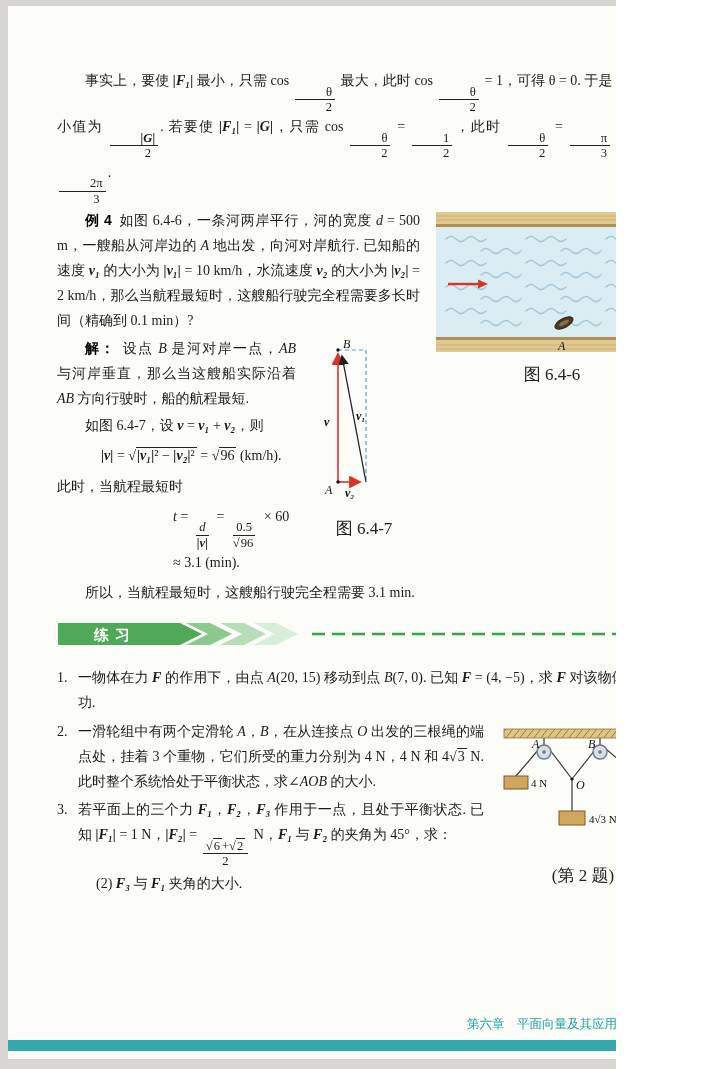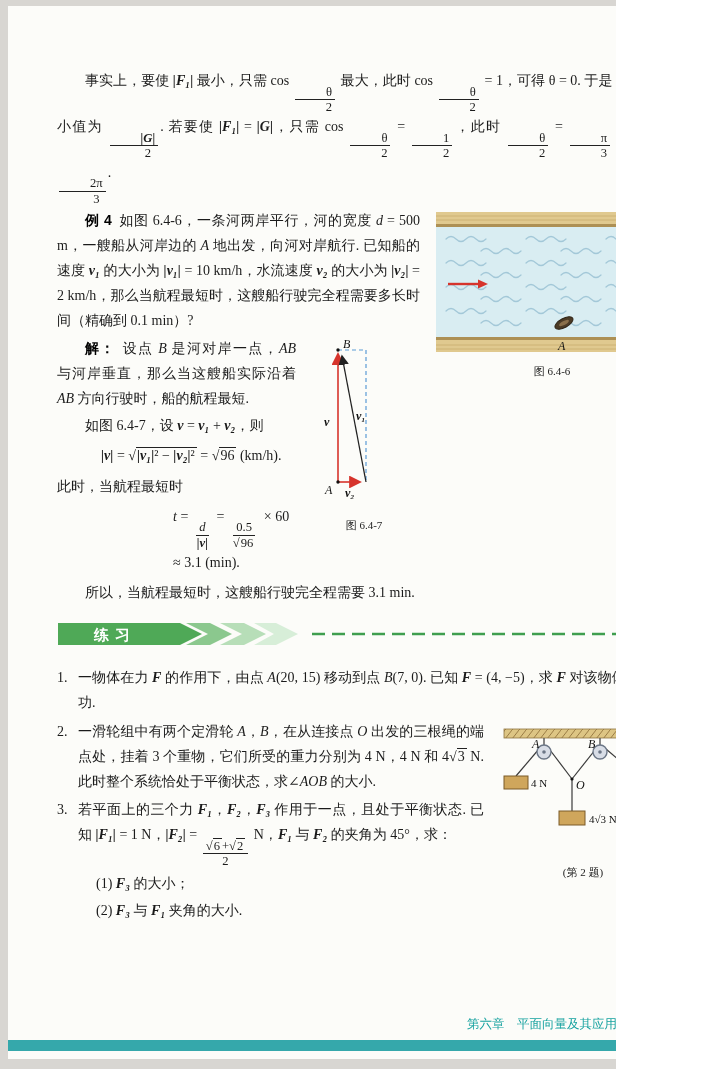--- a/index.html
+++ b/index.html
@@ -18,21 +18,21 @@
   .fnum{border-bottom:1.2px solid #222;padding:0 3px;}
   .fden{padding:0 3px;}
   .sqrt{white-space:nowrap;}
   .srad{border-top:1.2px solid #222;padding:0 2px 0 1px;}
   .eq{margin:5px 0 5px 44px;}
   .eq2{margin-left:116px;}
   .fig{float:right;text-align:center;}
   .fig646{width:232px;margin:4px 0 6px 16px;}
   .fig647{width:100px;margin:2px 6px 4px 18px;}
   .figpulley{width:170px;margin:2px 0 4px 14px;}
-  .caption{display:block;font-size:11px;margin-top:5px;line-height:1.2;color:#222;}
+  .caption{display:block;font-size:17px;margin-top:5px;line-height:1.2;color:#222;}
   .banner{margin:16px 0 10px 0;clear:both;text-align:right;}
   .pitem{position:relative;padding-left:21px;margin:3px 0;text-align:justify;}
   .pno{position:absolute;left:0;top:0;}
   .psub{padding-left:21px;margin:2px 0 2px 18px;}
   .footer{position:absolute;right:56px;bottom:26px;display:flex;align-items:baseline;gap:22px;}
   .chap{color:#17a2a0;font-size:12.5px;font-family:"Liberation Sans","DejaVu Sans",sans-serif;}
   .pageno{font-size:15px;color:#111;}
   .bottombar{position:absolute;left:0;right:0;bottom:8px;height:11px;background:#35a8ab;}
   svg text{font-family:"Liberation Serif","DejaVu Serif",serif;}
 </style>
@@ -215,21 +215,20 @@
       </svg>
       <span class="caption">(第 2 题)</span>
     </div>
 
     <div class="pitem"><span class="pno">2.</span><span>一滑轮组中有两个定滑轮 <span class="it">A</span>，<span class="it">B</span>，在从连接点 <span class="it">O</span> 出发的三根绳的端点处，挂着 3 个重物，它们所受的重力分别为 4 N，4 N 和 4<span class="sqrt">√<span class="srad">3</span></span> N. 此时整个系统恰处于平衡状态，求∠<span class="it">AOB</span> 的大小.</span></div>
 
     <div class="pitem"><span class="pno">3.</span><span>若平面上的三个力 <span class="bi">F₁</span>，<span class="bi">F₂</span>，<span class="bi">F₃</span> 作用于一点，且处于平衡状态. 已知 <span class="bi">|F₁|</span> = 1 N，<span class="bi">|F₂|</span> = <span class="frac">
               <span class="fnum"><span class="sqrt">√<span class="srad">6</span></span>+<span class="sqrt">√<span class="srad">2</span></span></span>
               <span class="fden">2</span>
             </span> N，<span class="bi">F₁</span> 与 <span class="bi">F₂</span> 的夹角为 45°，求：</span></div>
-    <div class="psub">(1) <span class="bi">F₃</span> 的大小；</div>
     <div class="psub">(2) <span class="bi">F₃</span> 与 <span class="bi">F₁</span> 夹角的大小.</div>
 
   </div>
 
   <div class="footer">
     <span class="chap">第六章　平面向量及其应用</span>
     <span class="pageno">41</span>
   </div>
   <div class="bottombar"></div>
  </div>

